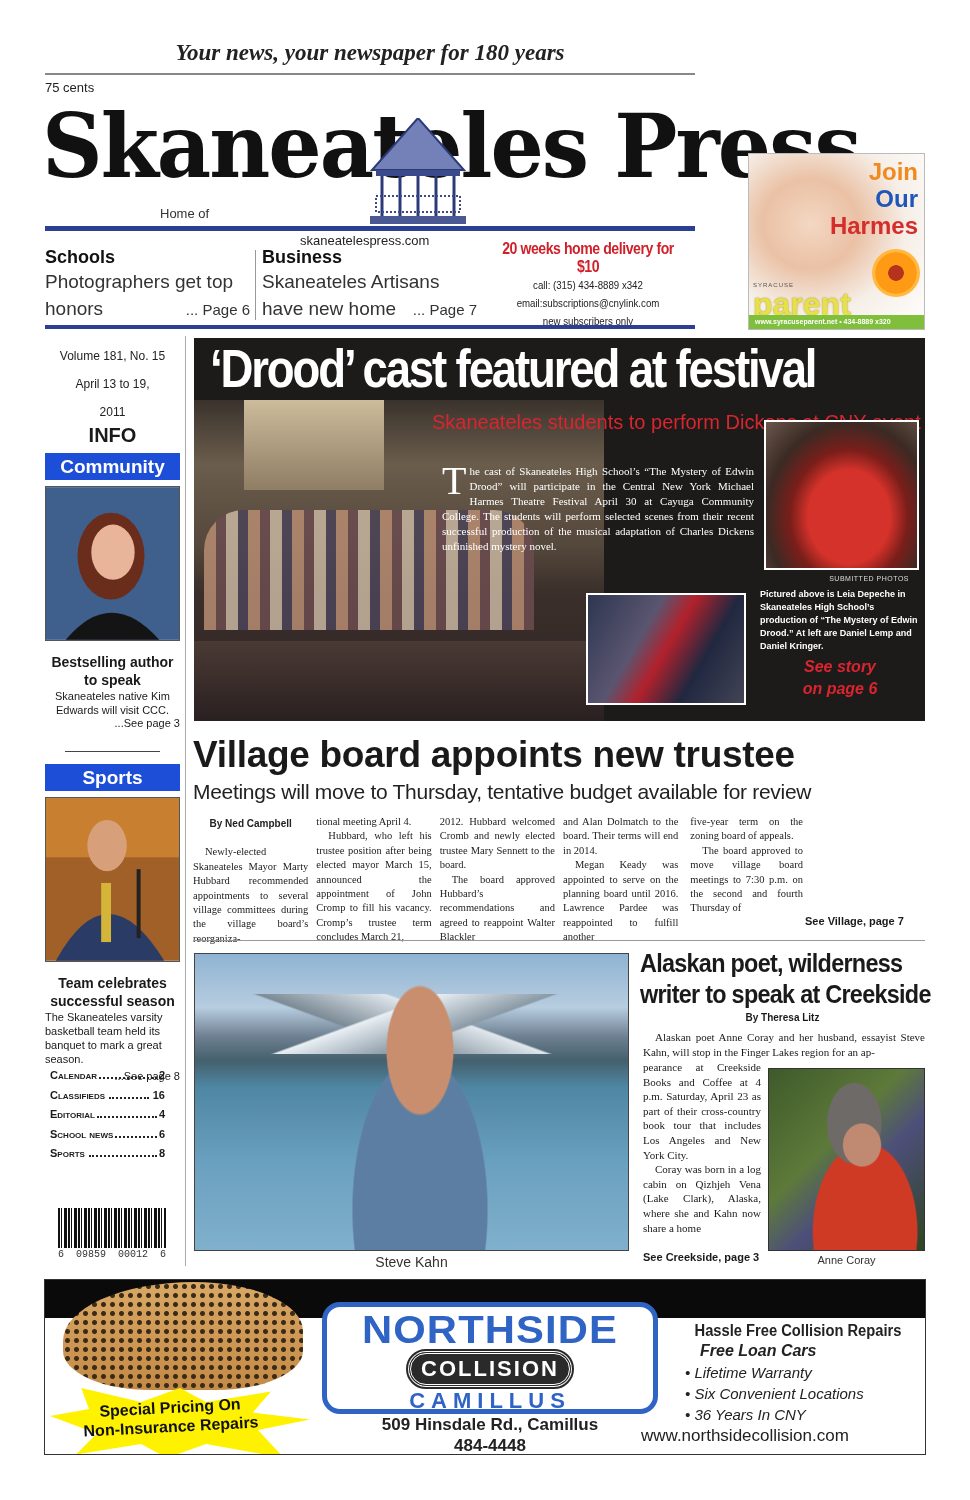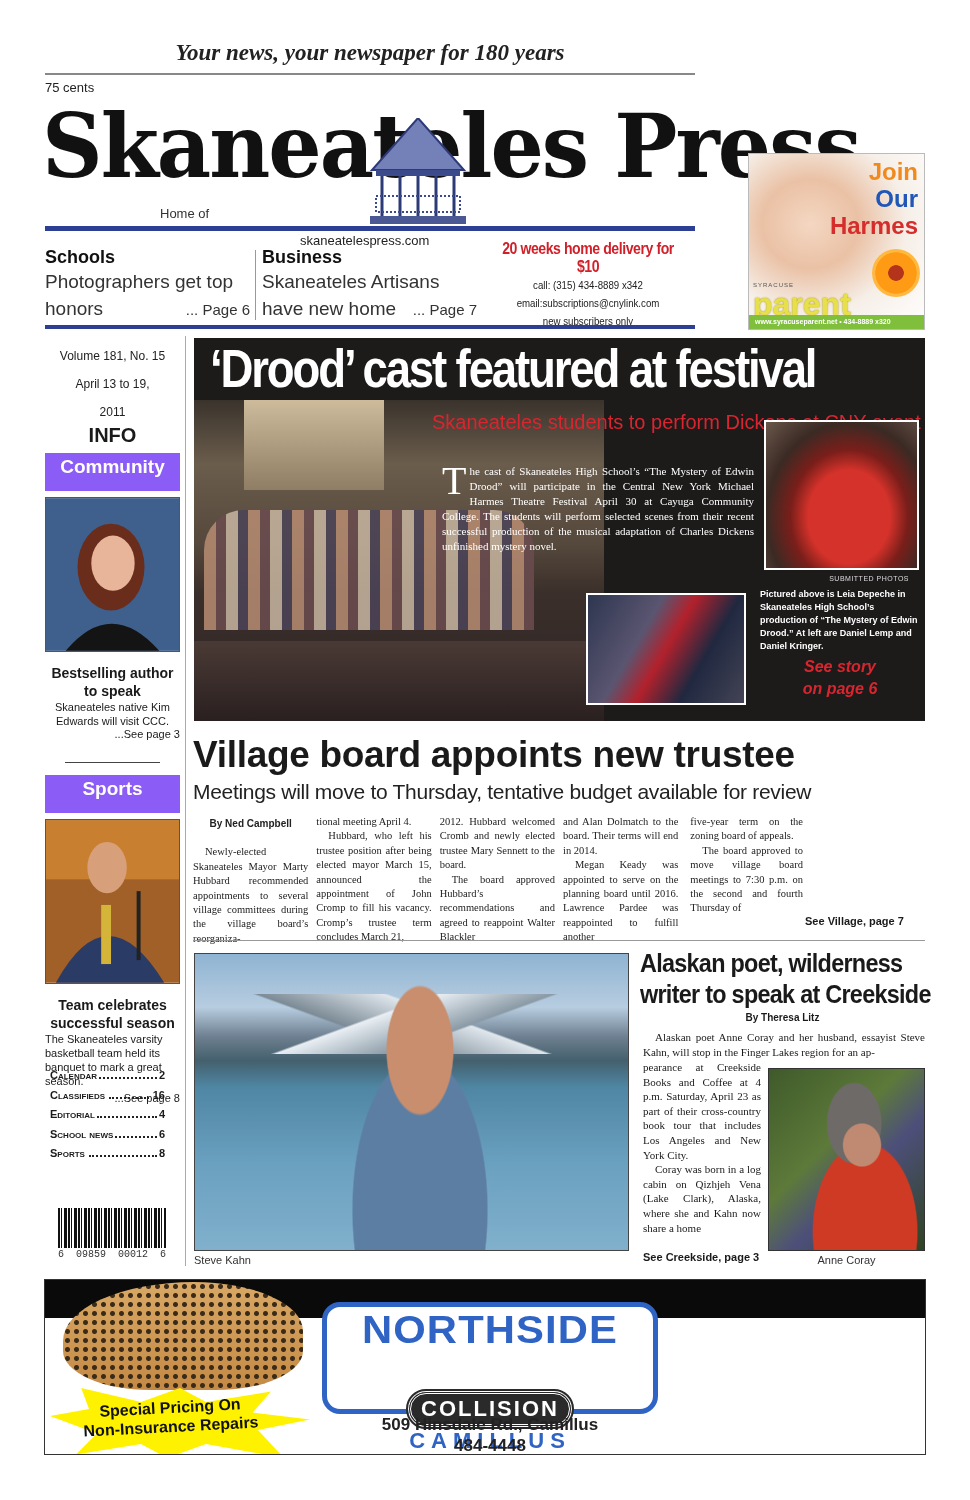--- a/index.html
+++ b/index.html
@@ -39,21 +39,21 @@
     background: radial-gradient(circle, #b3331b 0 22%, #ff9a14 24% 60%, #ffb940 62% 100%); }
   .parent-ad .syr { position: absolute; left: 4px; top: 128px; font-size: 6px; color: #555; letter-spacing: 1px; }
   .parent-ad .parent-word { position: absolute; left: 4px; top: 132px; font-size: 32px; font-weight: bold; color: #e8e04a; text-shadow: 0 0 2px #998b10; }
   .parent-ad .parent-bar { position: absolute; left: 0; bottom: 0; width: 100%; height: 14px; background: #7fbf3c; color: #fff; font-size: 7px; line-height: 14px; padding-left: 6px; font-weight: bold; }
 
   
   .sidebar { left: 45px; top: 336px; width: 135px; text-align: center; }
   .side-divider { left: 185px; top: 336px; width: 1px; height: 930px; background: #aaa; }
   .vol { font-size: 12px; color: #222; line-height: 16px; margin-top: 12px; }
   .info { font-size: 20px; font-weight: bold; margin-top: 4px; }
-  .section-tab { background: #8b5cf6; color: #fff; font-weight: bold; font-size: 19px; height: 38px; line-height: 27px; }
+  .section-tab { background: #1d4ed8; color: #fff; font-weight: bold; font-size: 19px; height: 27px; line-height: 27px; }
   .side-photo { width: 135px; margin-top: 6px; border: 1px solid #555; }
   .side-head { font-weight: bold; font-size: 14px; line-height: 18px; margin-top: 8px; }
   .side-body { font-size: 11px; line-height: 14px; }
   .side-more { font-size: 11px; text-align: right; }
   .side-rule { width: 95px; height: 1px; background: #444; margin: 22px auto 12px auto; }
   .index { left: 50px; top: 1066px; width: 115px; font-weight: bold; font-size: 11px; line-height: 19.5px; font-variant: small-caps; }
   .index .row-flex { align-items: baseline; }
   .barcode { left: 58px; top: 1208px; width: 108px; height: 52px; }
   .barcode .bars { height: 40px; background: repeating-linear-gradient(90deg, #111 0 2px, #fff 2px 3px, #111 3px 4px, #fff 4px 6px, #111 6px 9px, #fff 9px 10px); }
   .barcode .digits { display: flex; justify-content: space-between; font-size: 10px; color: #333; font-family: "Liberation Mono", monospace; margin-top: 1px; }
@@ -88,21 +88,21 @@
   .byline { font-family: "Liberation Sans", sans-serif; font-weight: bold; font-size: 10px; text-align: center; margin: 2px 0 14px 0; }
   .village-rule { left: 193px; top: 940px; width: 732px; height: 1px; background: #999; }
 
   
   .kahn-photo { left: 194px; top: 953px; width: 435px; height: 298px; border: 1px solid #444; overflow: hidden;
     background: linear-gradient(180deg, #8fb3d2 0%, #b7cde0 18%, #6d7f90 28%, #44606d 36%, #4f86a3 45%, #6aa0bf 70%, #80b0cc 100%); }
   .kahn-photo .mtn { position: absolute; left: 0; top: 40px; width: 100%; height: 60px;
     background: linear-gradient(160deg, transparent 40%, #e8eef3 41%, #8a9aa6 60%, transparent 61%), linear-gradient(200deg, transparent 40%, #dfe6ec 41%, #7c8b96 62%, transparent 63%); }
   .kahn-photo .man { position: absolute; left: 120px; top: 18px; width: 210px; height: 280px;
     background: radial-gradient(ellipse at 50% 28%, #c88e6e 0 22%, transparent 23%), radial-gradient(ellipse at 50% 85%, #5d7ea3 0 45%, transparent 46%); }
-  .kahn-caption { left: 194px; top: 1254px; width: 435px; text-align: left; font-size: 11px; color: #333; }
+  .kahn-caption { left: 194px; top: 1254px; width: 435px; text-align: center; font-size: 14px; color: #333; }
 
   
   .poet-head { left: 640px; top: 948px; width: 290px; font-weight: bold; font-size: 26px; line-height: 31px; letter-spacing: -0.8px; transform: scaleX(0.9); transform-origin: left; white-space: nowrap; }
   .poet-byline { left: 640px; top: 1012px; width: 285px; text-align: center; font-weight: bold; font-size: 10px; }
   .poet-lead { left: 643px; top: 1030px; width: 282px; font-family: "Liberation Serif", serif; font-size: 11px; line-height: 14.6px; text-align: justify; }
   .poet-col { left: 643px; top: 1060px; width: 118px; font-family: "Liberation Serif", serif; font-size: 11px; line-height: 14.6px; text-align: justify; }
   .poet-col p { text-indent: 12px; }
   .poet-col p.noind { text-indent: 0; }
   .poet-jump { left: 643px; top: 1251px; font-weight: bold; font-size: 11px; }
   .coray-photo { left: 768px; top: 1068px; width: 157px; height: 183px; border: 1px solid #333;
@@ -112,21 +112,21 @@
   
   .ad { left: 44px; top: 1279px; width: 882px; height: 176px; border: 1px solid #333; overflow: hidden; background: #fff; }
   .ad .blackband { position: absolute; left: 0; top: 0; width: 100%; height: 38px; background: #0a0a0a; }
   .ad .cheetah { position: absolute; left: 18px; top: 2px; width: 240px; height: 108px; border-radius: 60% 50% 40% 40%;
     background: radial-gradient(circle, #3a2a18 0 2px, transparent 3px) 0 0/9px 9px, linear-gradient(180deg, #d9a865, #c48a45); }
   .ad .burst { position: absolute; left: 5px; top: 108px; width: 260px; height: 70px; background: #fff200;
     clip-path: polygon(0% 40%, 15% 30%, 12% 0%, 35% 20%, 50% 0%, 60% 20%, 85% 5%, 78% 35%, 100% 45%, 80% 60%, 90% 100%, 60% 80%, 45% 100%, 35% 80%, 10% 95%, 18% 65%); }
   .ad .special { position: absolute; left: 8px; top: 118px; width: 235px; text-align: center; font-weight: bold; font-size: 16px; line-height: 19px; color: #111; transform: rotate(-3deg); }
   .ad .logo-box { position: absolute; left: 277px; top: 22px; width: 336px; height: 112px; border: 5px solid #2f64c5; border-radius: 18px; background: #fff; text-align: center; }
   .ad .logo-north { font-weight: bold; font-size: 38px; color: #2f64c5; letter-spacing: 1px; line-height: 42px; margin-top: 2px; transform: scaleX(1.1); }
-  .ad .logo-collision { display: inline-block; background: #2a2a2a; color: #fff; border: 3px double #fff; outline: 2px solid #2a2a2a; border-radius: 20px; padding: 0 10px; font-weight: bold; font-size: 22px; line-height: 30px; letter-spacing: 2px; margin-top: 40px; }
+  .ad .logo-collision { display: inline-block; background: #2a2a2a; color: #fff; border: 3px double #fff; outline: 2px solid #2a2a2a; border-radius: 20px; padding: 0 10px; font-weight: bold; font-size: 22px; line-height: 30px; letter-spacing: 2px; }
   .ad .logo-camillus { font-weight: bold; font-size: 22px; color: #2f64c5; letter-spacing: 6px; line-height: 28px; }
   .ad .address { position: absolute; left: 277px; top: 134px; width: 336px; text-align: center; font-weight: bold; font-size: 17px; line-height: 21px; color: #222; }
   .ad .features { position: absolute; left: 628px; top: 42px; width: 250px; color: #222; }
   .ad .f-head { font-weight: bold; font-size: 16px; text-align: center; transform: scaleX(0.92); }
   .ad .f-loan { font-style: italic; font-weight: bold; font-size: 16px; margin-left: 27px; line-height: 22px; }
   .ad .f-item { font-style: italic; font-size: 15px; line-height: 21px; margin-left: 12px; }
   .ad .f-url { font-size: 17px; line-height: 22px; margin-left: -32px; }
 </style>
 </head>
 <body>
@@ -343,13 +343,21 @@
   </div>
   <div class="logo-box">
     <div class="logo-north">NORTHSIDE</div>
     <div class="logo-collision">COLLISION</div>
     <div class="logo-camillus">CAMILLUS</div>
   </div>
   <div class="address">
     <div>509 Hinsdale Rd., Camillus</div>
     <div>484-4448</div>
   </div>
+  <div class="features">
+    <div class="f-head">Hassle Free Collision Repairs</div>
+    <div class="f-loan">Free Loan Cars</div>
+    <div class="f-item">• Lifetime Warranty</div>
+    <div class="f-item">• Six Convenient Locations</div>
+    <div class="f-item">• 36 Years In CNY</div>
+    <div class="f-url">www.northsidecollision.com</div>
+  </div>
 </div>
 
 </body></html>

